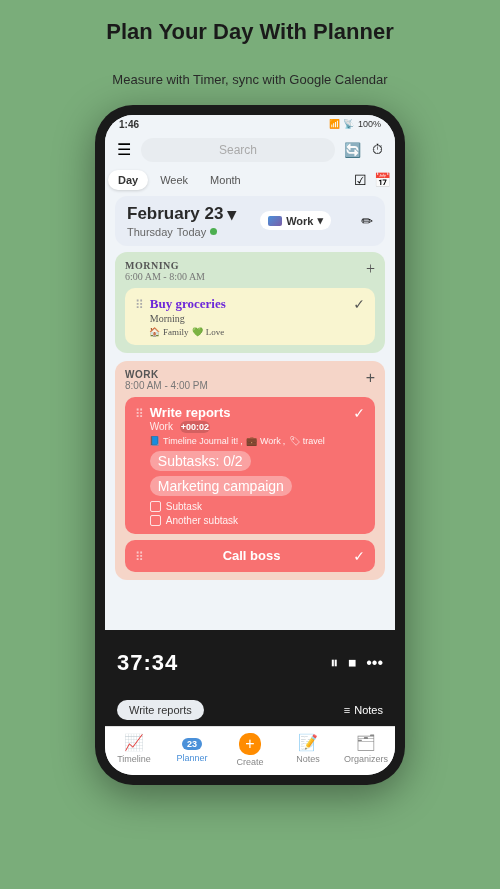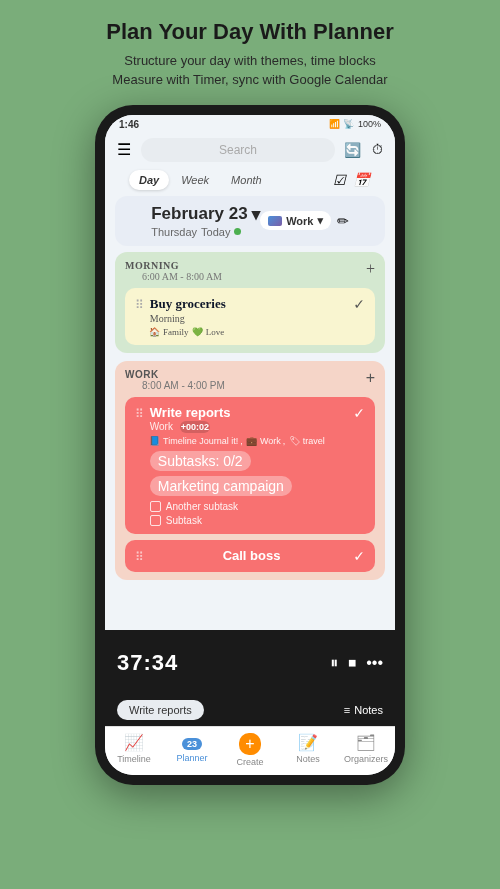--- a/index.html
+++ b/index.html
@@ -84,22 +84,21 @@
       color: #aaa;
       text-align: center;
     }
 
     
     .view-tabs {
       background: #f0f4f8;
       display: flex;
       align-items: center;
       justify-content: space-between;
-      padding: 2px 24px 6px;
-      font-style: italic;
+      padding: 2px 3px 6px;
     }
     .tab-group { display: flex; gap: 2px; }
     .tab-btn {
       padding: 4px 10px;
       border-radius: 16px;
       font-size: 11px;
       font-weight: 500;
       cursor: pointer;
       color: #555;
       background: transparent;
@@ -113,21 +112,21 @@
     .tab-right-icons { display: flex; gap: 8px; }
 
     
     .date-header {
       background: #e8edf5;
       margin: 0 10px 6px;
       border-radius: 12px;
       padding: 8px 12px;
       display: flex;
       align-items: center;
-      justify-content: center;
+      justify-content: space-between;
     }
     .date-info {}
     .date-title {
       font-size: 17px;
       font-weight: 700;
       color: #2a2a2a;
       display: flex;
       align-items: center;
       gap: 4px;
     }
@@ -188,21 +187,20 @@
     }
     .section-label {
       font-size: 10px;
       font-weight: 700;
       color: #555;
       letter-spacing: 0.5px;
     }
     .section-time {
       font-size: 10px;
       color: #777;
-      margin-left: 17px;
     }
     .section-add {
       font-size: 16px;
       color: #555;
       cursor: pointer;
     }
 
     
     .task-card {
       background: #f9f5d0;
@@ -220,21 +218,21 @@
     .task-drag {
       color: #aaa;
       font-size: 12px;
       margin-right: 6px;
       margin-top: 2px;
     }
     .task-info { flex: 1; }
     .task-title {
       font-size: 13px;
       font-weight: 700;
-      color: #0f172a;
+      color: #6d28d9;
     }
     .task-sub {
       font-size: 10px;
       color: #555;
       margin-top: 1px;
     }
     .task-sub.white { color: rgba(255,255,255,0.85); }
     .task-check {
       font-size: 14px;
       color: #555;
@@ -396,21 +394,21 @@
       font-size: 9px;
       font-weight: 700;
     }
   </style>
 </head>
 <body>
 
 <div class="header-text">
   <h1>Plan Your Day With Planner</h1>
   <p>
-    <span>Structure your day with themes, time blocks</span><br>
+    <br>
     <span>Measure with Timer, sync with Google Calendar</span>
   </p>
 </div>
 
 <div class="phone-wrapper">
   <div class="phone-screen">
 
     <div class="status-bar">
       <span class="status-left">1:46</span>
       <div class="status-right">
@@ -511,25 +509,25 @@
                 <span class="tag white">💼 <span>Work</span>,</span>
                 <span class="tag white">🏷 <span>travel</span></span>
               </div>
               <div class="subtask-chips">
                 <span class="chip">Subtasks: 0/2</span>
                 <span class="chip">Marketing campaign</span>
               </div>
               <div class="subtask-list">
                 <div class="subtask-item">
                   <div class="checkbox"></div>
-                  <span class="subtask-text">Another subtask</span>
+                  <span class="subtask-text">Subtask</span>
                 </div>
                 <div class="subtask-item">
                   <div class="checkbox"></div>
-                  <span class="subtask-text">Subtask</span>
+                  <span class="subtask-text">Another subtask</span>
                 </div>
               </div>
             </div>
             <span class="task-check white">✓</span>
           </div>
         </div>
 
         <div style="margin-top:6px;">
           <div class="call-boss-card">
             <span class="task-drag" style="color:rgba(255,255,255,0.6);">⠿</span>

